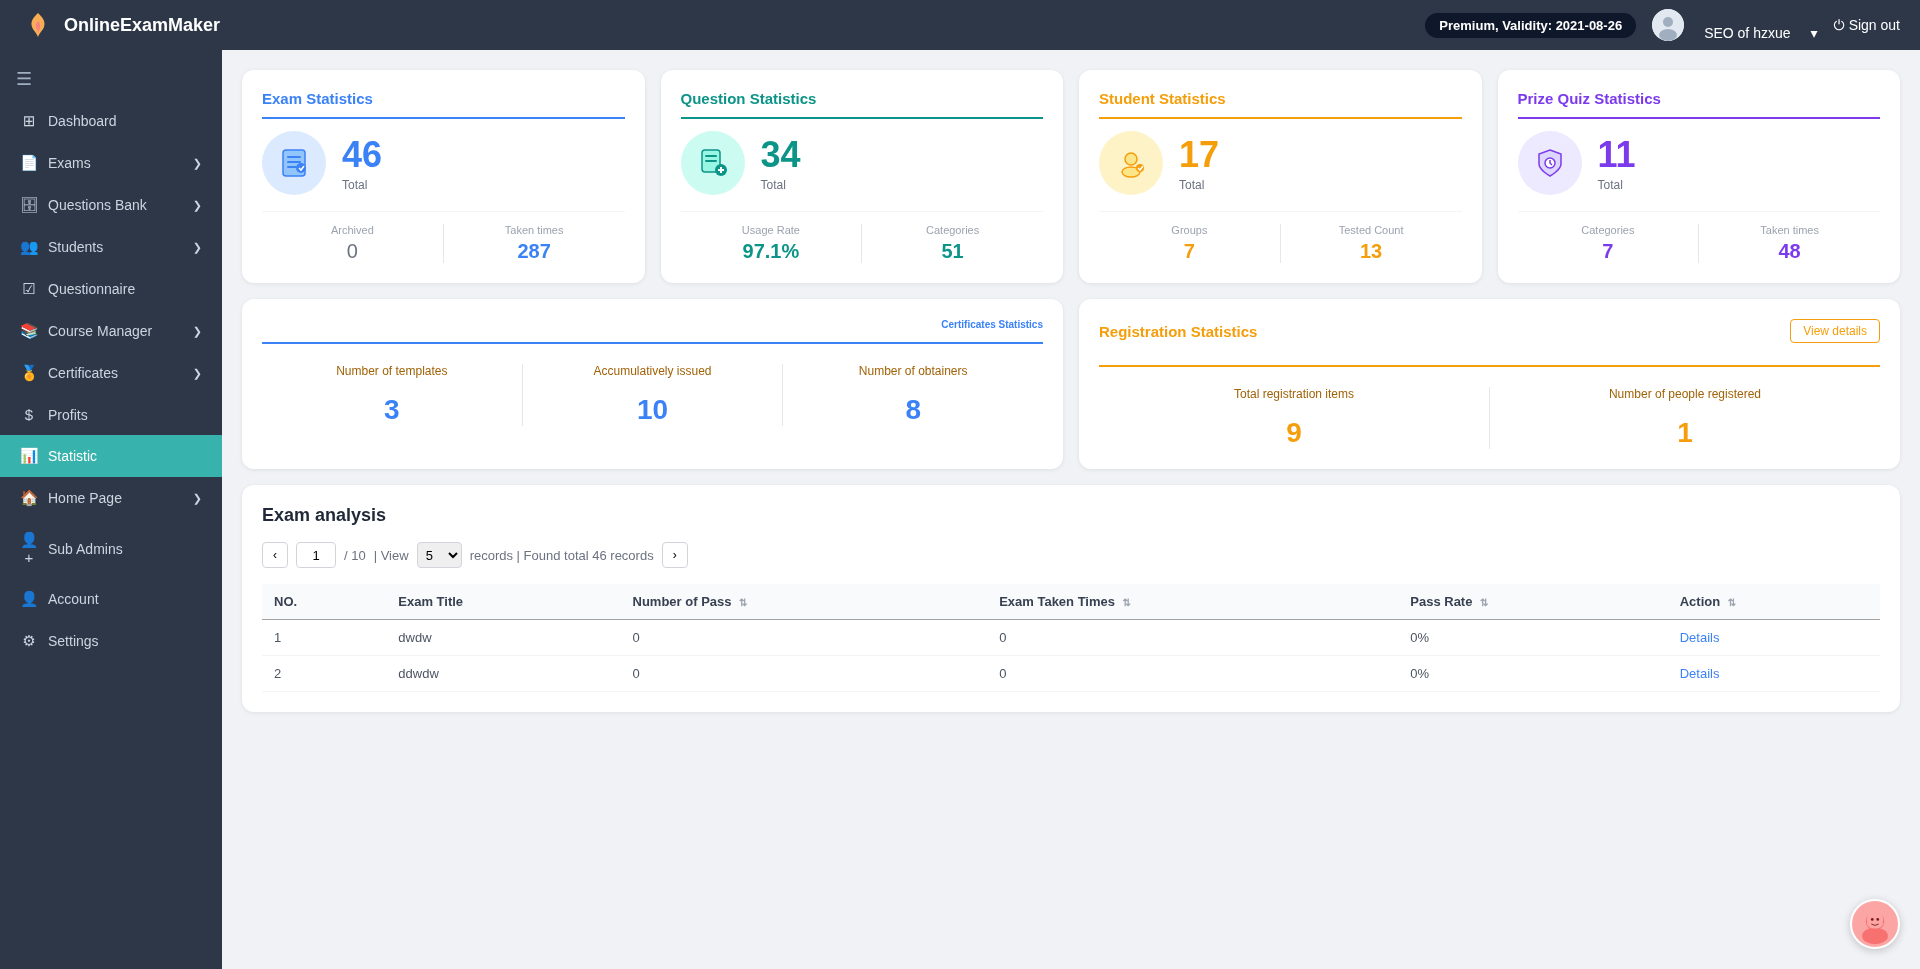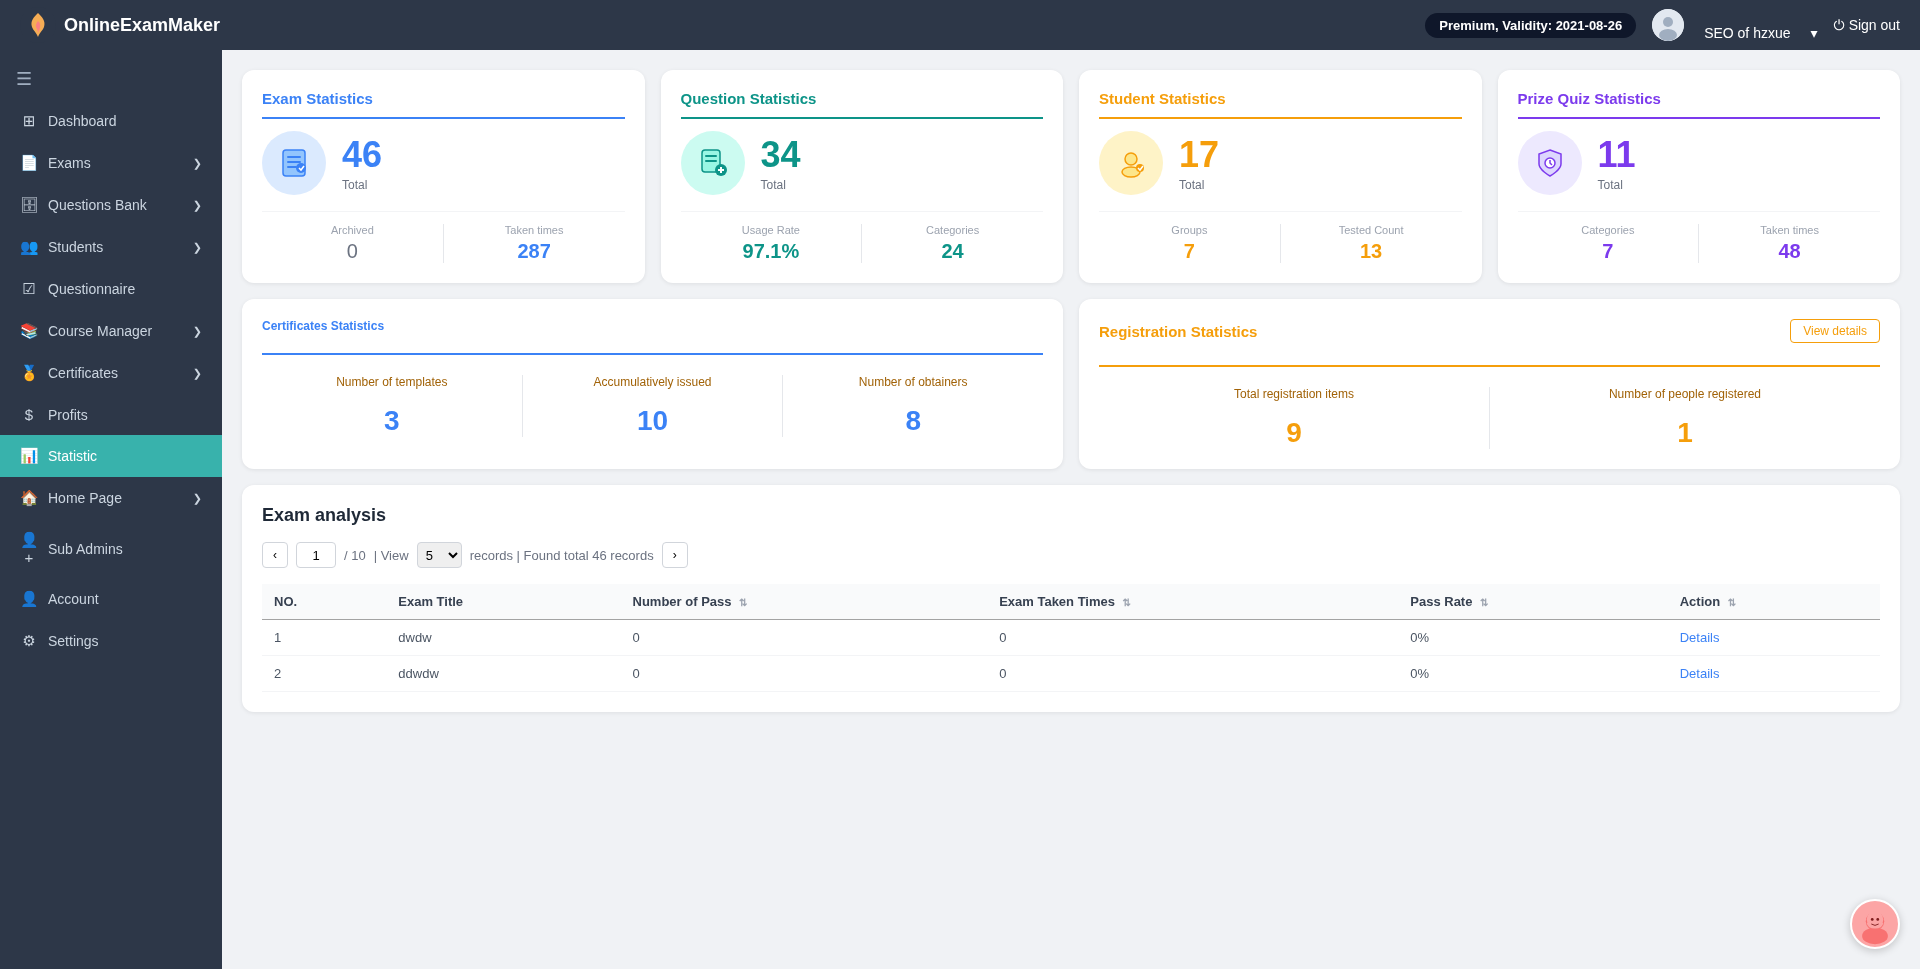--- a/index.html
+++ b/index.html
@@ -237,25 +237,26 @@
 
     .cert-card, .reg-card {
       background: white;
       border-radius: 12px;
       padding: 20px;
       box-shadow: 0 1px 4px rgba(0,0,0,0.08);
     }
 
     .cert-card-title {
       color: #3b82f6;
-      font-size: 12px;
+      font-size: 10px;
       font-weight: 600;
       margin-bottom: 10px;
-      padding-bottom: 20px;
+      padding-bottom: 12px;
       border-bottom: 2px solid #3b82f6;
+      text-align: right;
     }
 
     .reg-card-header {
       display: flex;
       align-items: center;
       justify-content: space-between;
       margin-bottom: 10px;
       padding-bottom: 22px;
       border-bottom: 2px solid #f59e0b;
     }
@@ -550,21 +551,21 @@
             <div class="stat-label">Total</div>
           </div>
         </div>
         <div class="stat-sub-row">
           <div class="stat-sub-item">
             <div class="stat-sub-label">Usage Rate</div>
             <div class="stat-sub-value">97.1%</div>
           </div>
           <div class="stat-sub-item">
             <div class="stat-sub-label">Categories</div>
-            <div class="stat-sub-value">24</div>
+            <div class="stat-sub-value">51</div>
           </div>
         </div>
       </div>
 
       <div class="stat-card orange">
         <div class="stat-card-title">Student Statistics</div>
         <div class="stat-main">
           <div class="stat-icon-circle">
             <svg viewBox="0 0 34 34" fill="none">
               <circle cx="17" cy="13" r="6" fill="#fde68a" stroke="#f59e0b" stroke-width="1.5"></circle>

